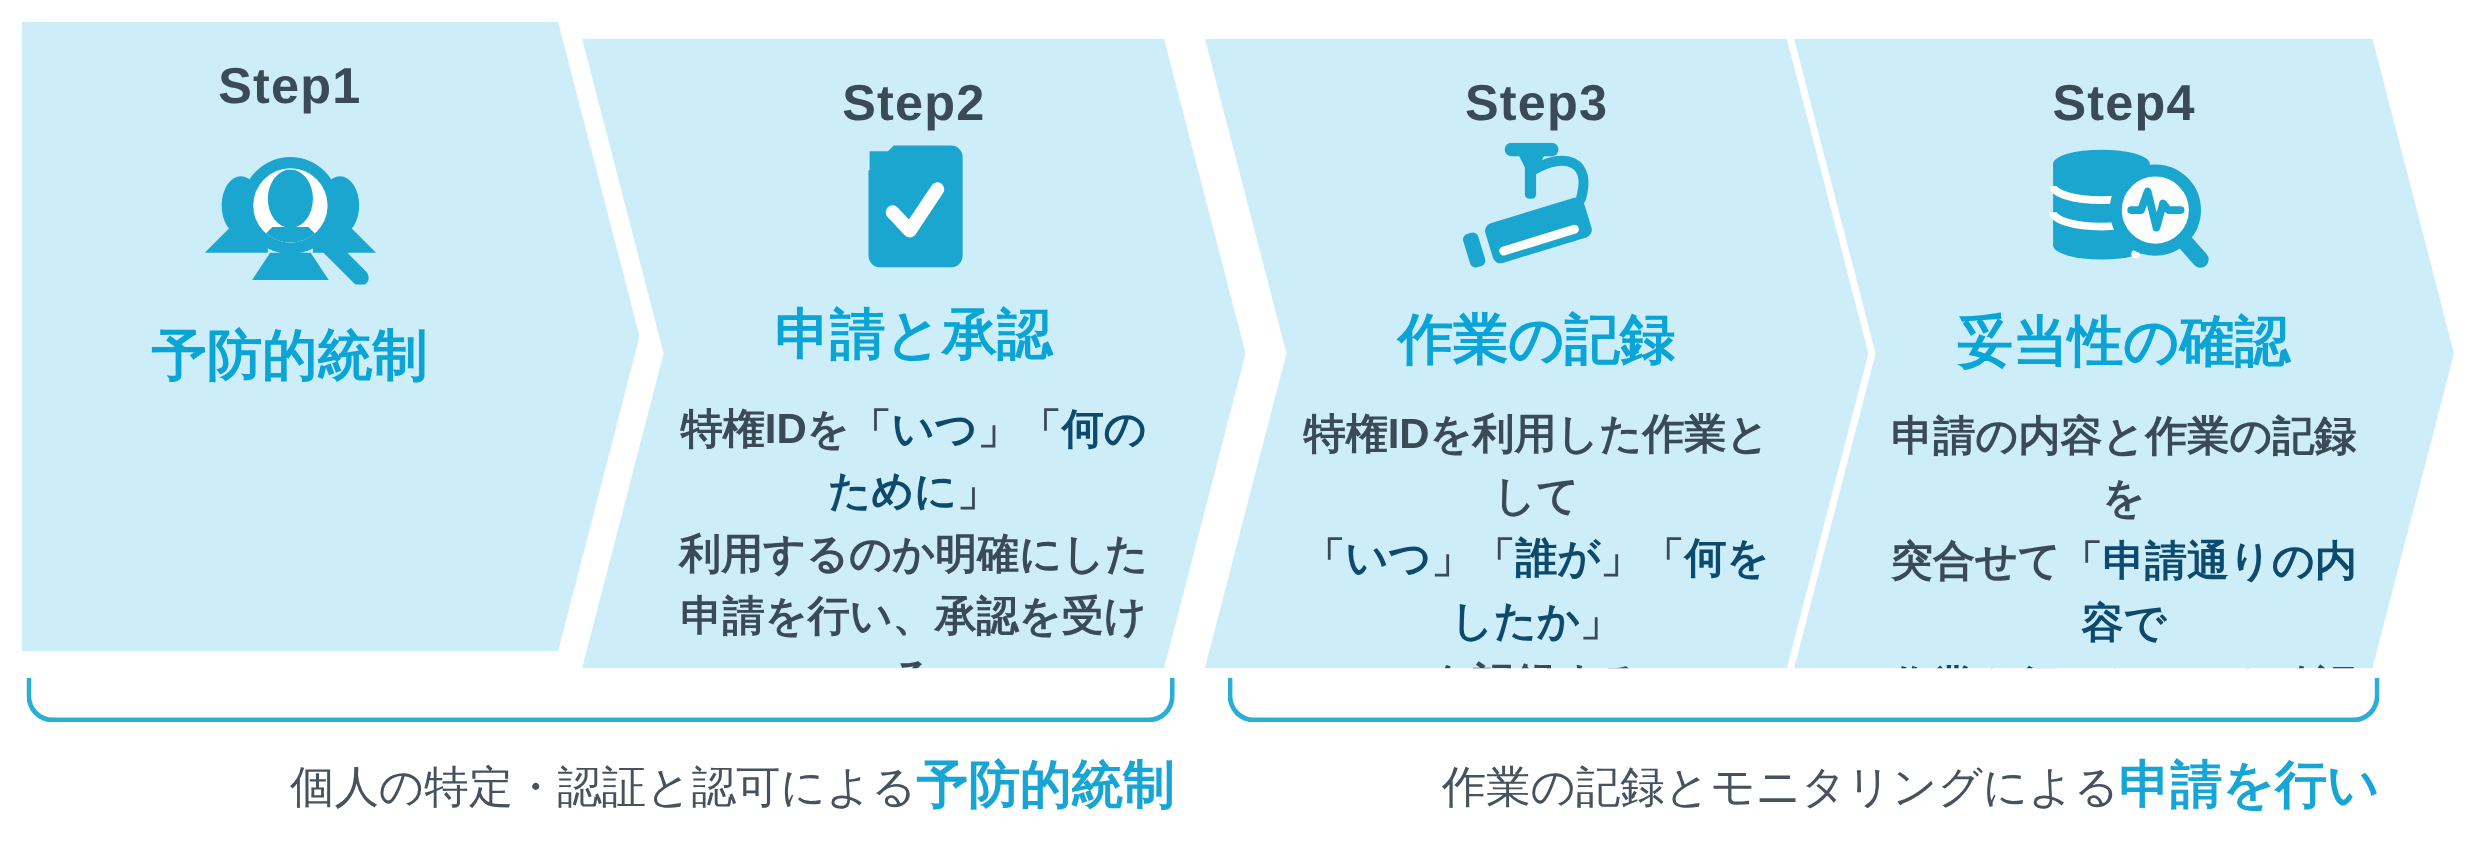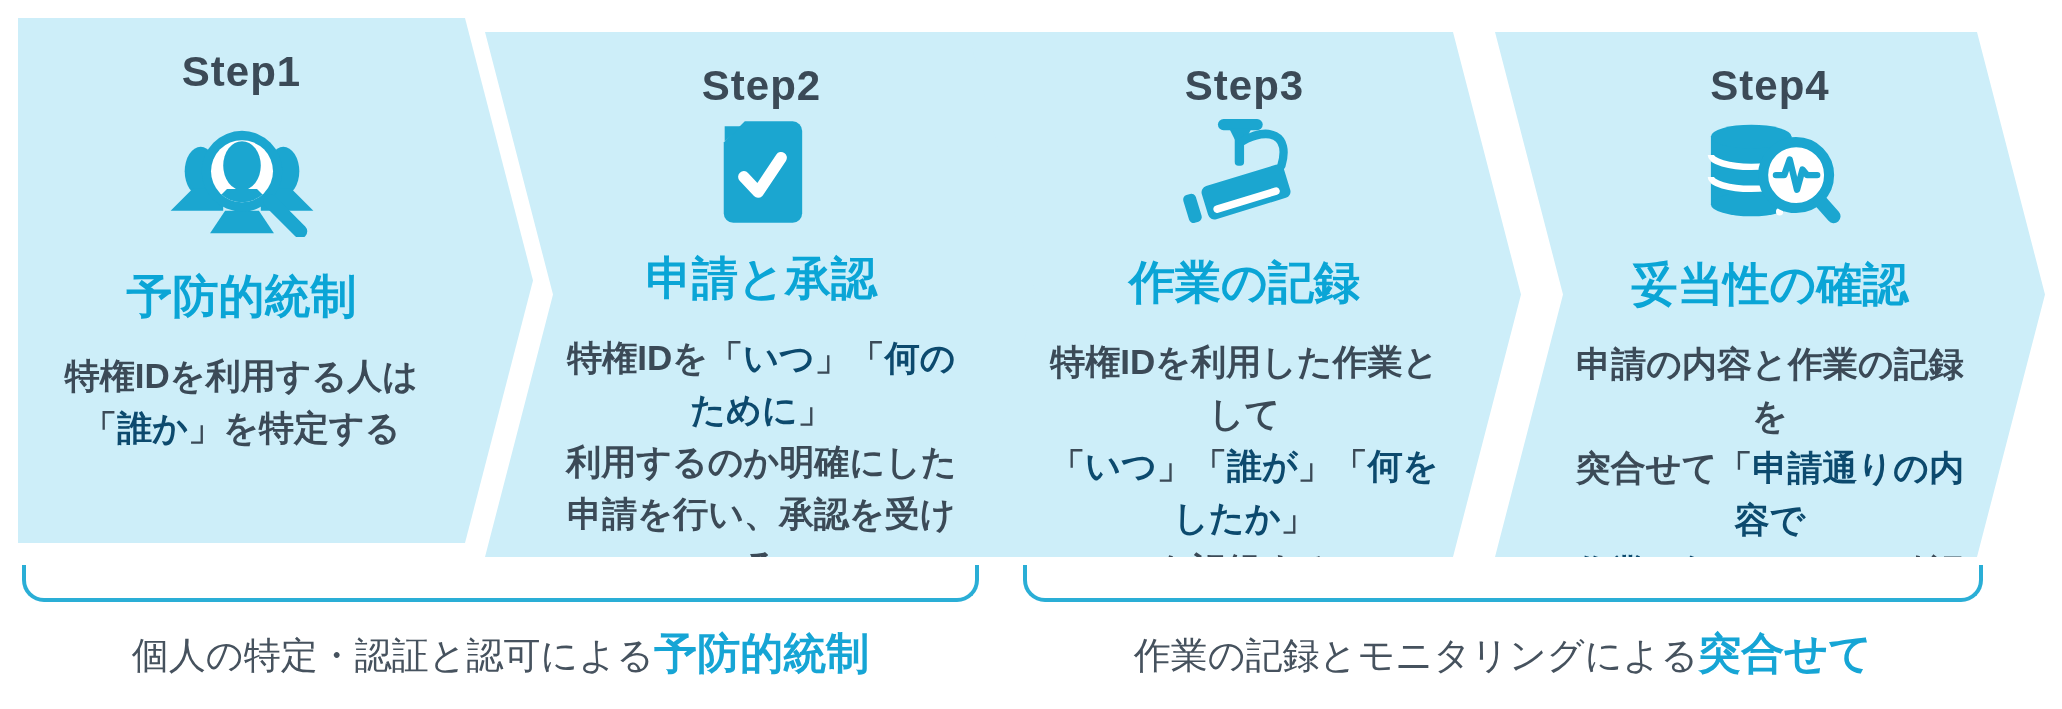--- a/index.html
+++ b/index.html
@@ -5,37 +5,37 @@
   html,body{margin:0;padding:0;background:#ffffff;}
   *{box-sizing:border-box;}
   body{font-family:"Liberation Sans","DejaVu Sans",sans-serif;}
   .canvas{position:relative;width:2062px;height:709px;background:#ffffff;overflow:hidden;}
 
   .panel{position:absolute;top:18px;height:525px;background:#cdeef9;}
   .panel.first{clip-path:polygon(0 0, calc(100% - 68px) 0, 100% 50%, calc(100% - 68px) 100%, 0 100%);}
   .panel.notch{clip-path:polygon(0 0, calc(100% - 68px) 0, 100% 50%, calc(100% - 68px) 100%, 0 100%, 68px 50%);margin-top:14px;}
   .p1{left:18px;width:515px;}
   .p2{left:485px;width:553px;}
-  .p3{left:968px;width:553px;}
+  .p3{left:1004px;width:553px;}
   .p4{left:1495px;width:550px;}
 
   .inner{display:flex;flex-direction:column;align-items:center;height:100%;padding:0 68px;}
   .p1 .inner{padding:0 68px 0 0;}
 
   .step-label{margin-top:28px;font-size:42px;line-height:1.25;font-weight:700;color:#3b4a57;letter-spacing:1px;}
   .icon-wrap{height:140px;margin-top:6px;display:flex;align-items:center;justify-content:center;}
   .heading{margin-top:24px;font-size:46px;line-height:1.2;font-weight:700;color:#0aa5d6;}
   .body-text{margin-top:26px;font-size:35px;font-weight:700;color:#3b4a57;line-height:52px;text-align:center;white-space:pre-line;}
   .body-text .hl{color:#0c4a6e;}
 
   .bracket{position:absolute;top:565px;height:37px;border:4px solid #2aaed6;border-top:none;border-radius:0 0 22px 22px;}
   .b1{left:22px;width:957px;}
   .b2{left:1023px;width:960px;}
 
-  .caption{position:absolute;top:625px;text-align:center;font-size:37px;font-weight:400;color:#46525e;white-space:nowrap;}
+  .caption{position:absolute;top:625px;text-align:right;font-size:37px;font-weight:400;color:#46525e;white-space:nowrap;}
   .c1{left:22px;width:957px;}
   .c2{left:1023px;width:960px;}
   .caption .em{font-size:43px;font-weight:800;color:#16a5d5;}
 
   svg{display:block;}
 </style>
 </head>
 <body>
 
 <div class="canvas">
@@ -58,22 +58,20 @@
           <circle cx="80" cy="62" r="43"></circle>
           <circle cx="80" cy="62" r="33" fill="#ffffff"></circle>
           <g clip-path="url(#lens1)">
             <ellipse cx="80" cy="56" rx="20" ry="26"></ellipse>
             <path d="M50 95 L64 81 H96 L110 95 Z"></path>
           </g>
           <line x1="110" y1="94" x2="142" y2="126" stroke="#1ba6d0" stroke-width="15" stroke-linecap="round"></line>
         </svg>
       </div>
       <div class="heading">予防的統制</div>
-      <div class="body-text"><span>特権IDを利用する人は
-「</span><span class="hl">誰か</span><span>」を特定する</span></div>
     </div>
   </div>
 
   <div class="panel notch p2">
     <div class="inner">
       <div class="step-label">Step2</div>
       <div class="icon-wrap">
         <svg width="88" height="108" viewBox="0 0 92 112" fill="#1ba6d0">
           <path d="M28 2 H78 a10 10 0 0 1 10 10 V98 a10 10 0 0 1 -10 10 H16 a10 10 0 0 1 -10 -10 V24 Z"></path>
           <path d="M7 7 H25 L7 23 Z"></path>
@@ -130,15 +128,15 @@
       <div class="body-text"><span>申請の内容と作業の記録を
 突合せて「</span><span class="hl">申請通りの内容で
 作業を行ったか</span><span>」を確認する</span></div>
     </div>
   </div>
 
   <div class="bracket b1"></div>
   <div class="bracket b2"></div>
 
   <div class="caption c1"><span>個人の特定・認証と認可による</span><span class="em">予防的統制</span></div>
-  <div class="caption c2"><span>作業の記録とモニタリングによる</span><span class="em">突合せて</span></div>
+  <div class="caption c2"><span>作業の記録とモニタリングによる</span><span class="em">申請を行い</span></div>
 
 </div>
 
 </body></html>

